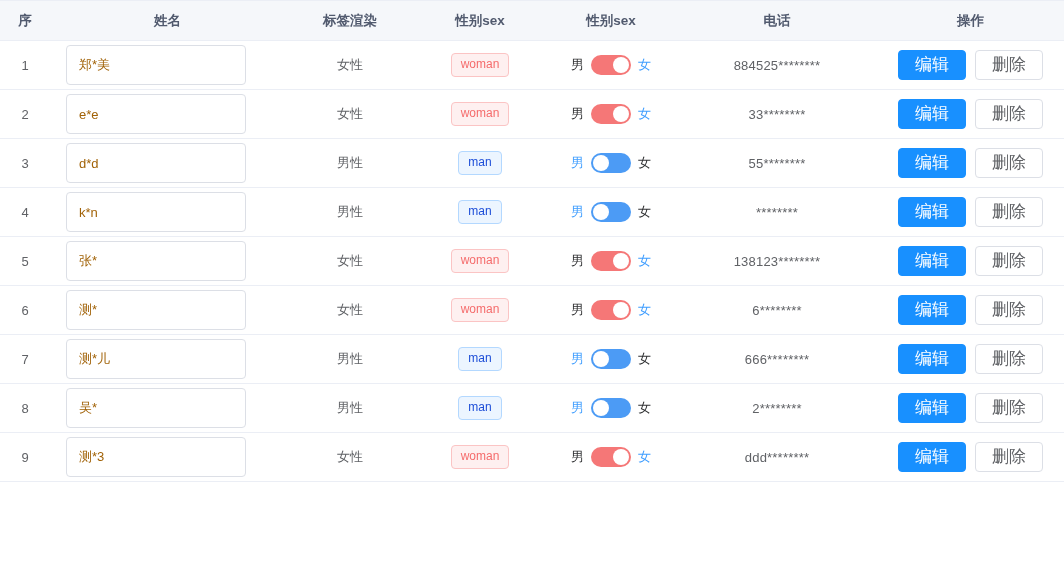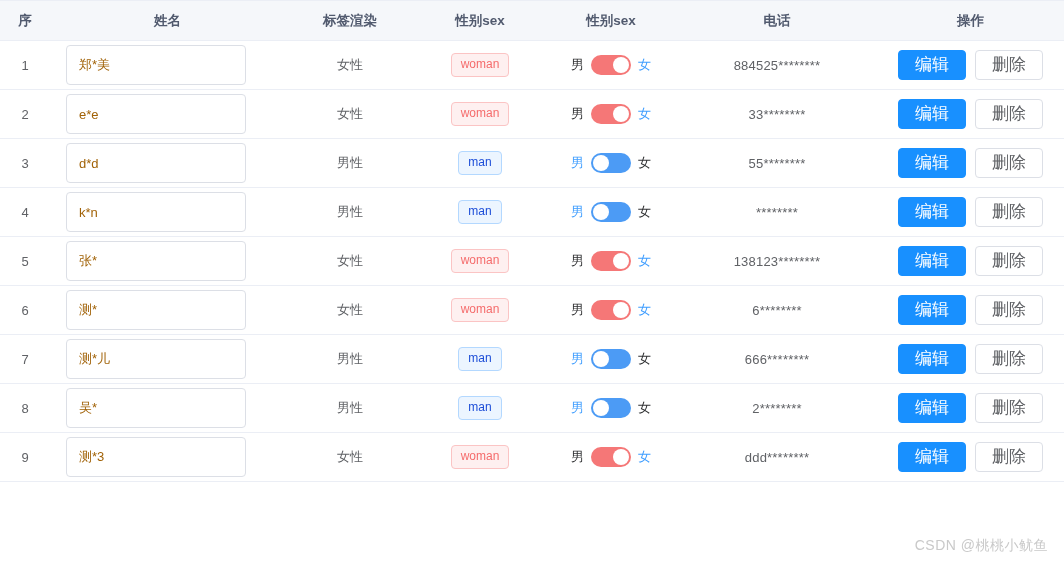--- a/index.html
+++ b/index.html
@@ -361,14 +361,13 @@
               </span>
               <span class="sw-label active">女</span>
             </div>
           </td>
           <td class="phone-cell">ddd********</td>
           <td class="op-cell"><button class="btn btn-primary">编辑</button><button class="btn btn-default">删除</button></td>
         </tr>
       </tbody>
   </table>
 
-  <div class="watermark">CSDN @桃桃小鱿鱼</div>
 </div>
 
 </body></html>

